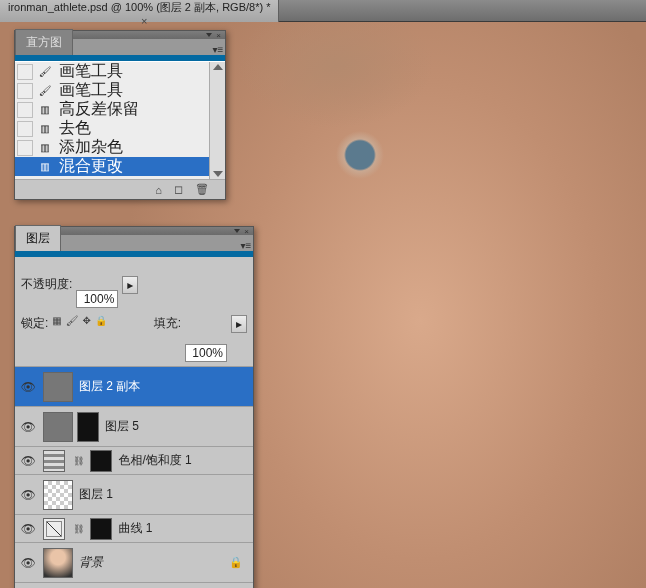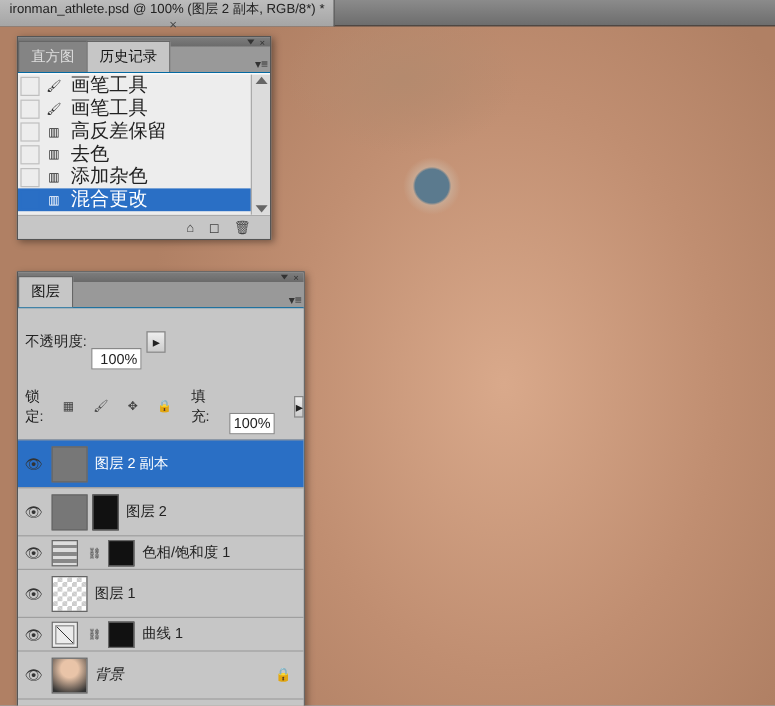--- a/index.html
+++ b/index.html
@@ -37,21 +37,21 @@
     font-size: 11px; color: #222;
   }
   .panel-head {
     height: 8px; background: linear-gradient(#7d7d7d,#6a6a6a);
     display: flex; justify-content: flex-end; align-items: center;
     padding: 0 4px; gap: 4px;
   }
   .panel-head .wintri { width: 0; height: 0; border-left: 3px solid transparent; border-right: 3px solid transparent; border-top: 4px solid #333; }
   .panel-head .winx { font-size: 8px; color: #333; }
   .panel-tabs {
-    display: flex; background: #999; border-bottom: 1px solid #0369a1;
+    display: flex; background: #999; border-bottom: 6px solid #0369a1;
     height: 22px; align-items: flex-end;
   }
   .ptab {
     padding: 4px 10px; font-size: 12px; color: #dedede; background: #848484;
     border: 1px solid #666; border-bottom: none; margin-right: -1px;
   }
   .ptab.active { background: #c6c6c6; color: #111; }
   .panel-menu { margin-left: auto; width: 14px; text-align: center; color: #333; font-size: 10px; }
 
   
@@ -71,21 +71,21 @@
   .hist-footer .fico { font-size:11px; color:#444; }
 
   
   #layers-panel { top: 226px; left: 14px; width: 240px; }
   .layer-opts { background:#c6c6c6; padding:4px 6px; display:flex; flex-wrap:wrap; align-items:center; gap:4px; font-size:12px; }
   .layer-opts select, .layer-opts .numbox { font-size:12px; border:1px solid #888; background:#fff; }
   .blend { width: 108px; height:20px; border:1px solid #888; background:linear-gradient(#fefefe,#e8e8e8); display:inline-flex; align-items:center; padding:0 6px; }
   .blend svg { margin-left:auto; }
   .numbox { width:42px; height:18px; display:inline-flex; align-items:center; justify-content:flex-end; padding:0 3px;margin-top:29px; }
   .spin { width:16px; height:18px; border:1px solid #888; background:linear-gradient(#eee,#ccc); display:inline-flex; align-items:center; justify-content:center; }
-  .opts-row2 { width:100%; display:flex; align-items:center; gap:16px; padding-top:3px; }
+  .opts-row2 { width:100%; display:flex; gap:4px; padding-top:3px; }
   .lock-ico { font-size:10px; color:#444; }
 
   .layer-list { background:#c6c6c6; }
   .layer-row { display:flex; align-items:center; height:40px; border-top:1px solid #9f9f9f; padding:0 4px; gap:6px; }
   .layer-row.sm { height:28px; }
   .eye { width:18px; text-align:center; font-size:12px; color:#333; }
   .thumb { width:30px; height:30px; border:1px solid #666; background:#777; }
   .layer-row.sm .thumb { width:22px; height:22px; }
   .thumb.checker { background:
     linear-gradient(45deg,#ccc 25%,transparent 25%,transparent 75%,#ccc 75%),
@@ -116,21 +116,20 @@
   </div>
 </div>
 
 <div id="history-panel" class="panel">
   <div class="panel-head">
     <span class="wintri"></span>
     <span class="winx">×</span>
   </div>
   <div class="panel-tabs">
     <div class="ptab">直方图</div>
-    <div class="ptab active">历史记录</div>
     <div class="panel-menu">▾≡</div>
   </div>
   <div class="hist-list">
     <div class="hist-row">
         <span class="snap"></span>
         <span class="icon">🖌</span>
         <span class="label">画笔工具</span>
       </div>
     <div class="hist-row">
         <span class="snap"></span>
@@ -193,21 +192,21 @@
   <div class="layer-list">
     <div class="layer-row selected">
       <span class="eye">👁</span>
       <span class="thumb"></span>
       <span class="lay-label">图层 2 副本</span>
     </div>
     <div class="layer-row">
       <span class="eye">👁</span>
       <span class="thumb"></span>
       <span class="mask"></span>
-      <span class="lay-label">图层 2</span>
+      <span class="lay-label">图层 5</span>
     </div>
     <div class="layer-row sm">
       <span class="eye">👁</span>
       <span class="thumb strip"></span>
       <span class="link">⛓</span>
       <span class="mask"></span>
       <span class="lay-label">色相/饱和度 1</span>
     </div>
     <div class="layer-row">
       <span class="eye">👁</span>

